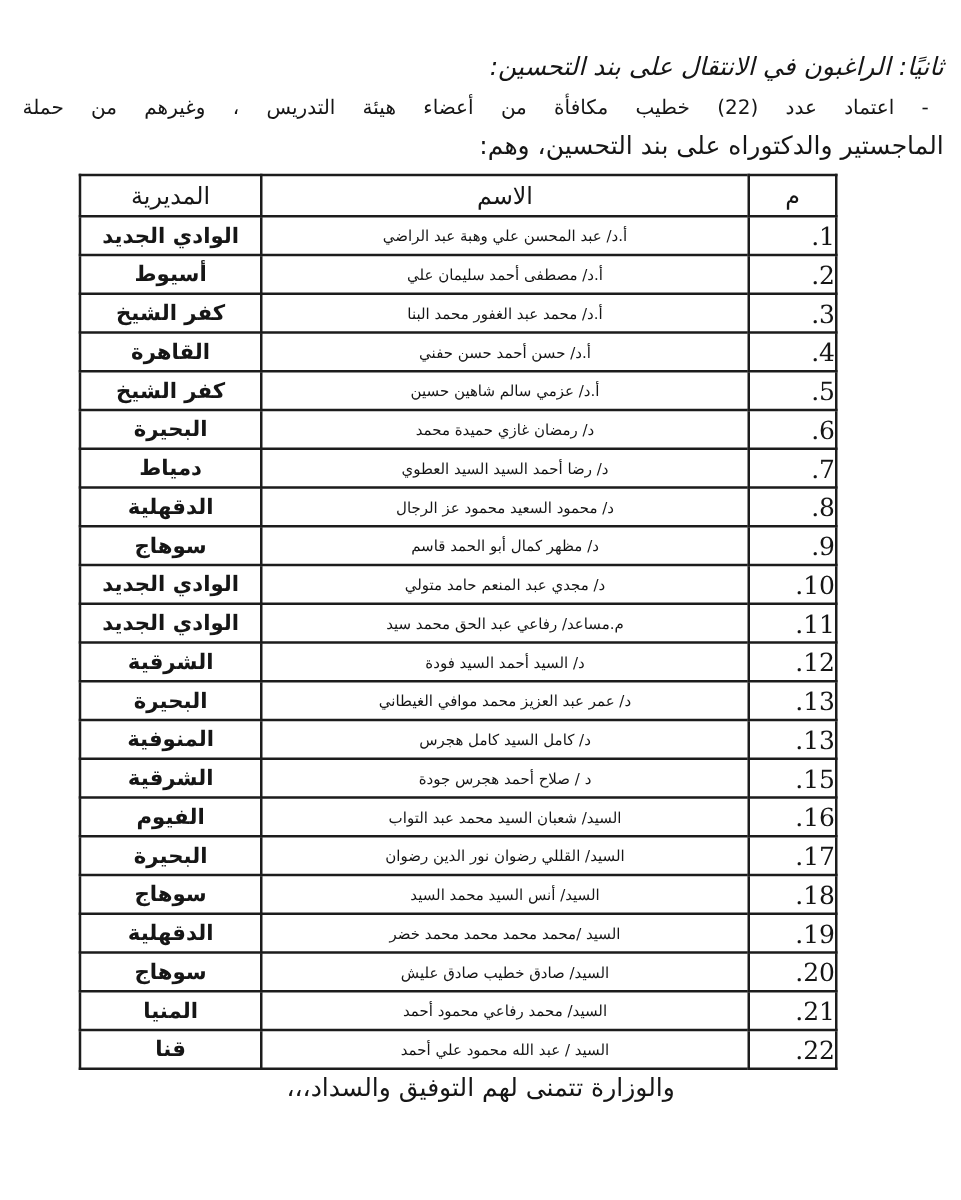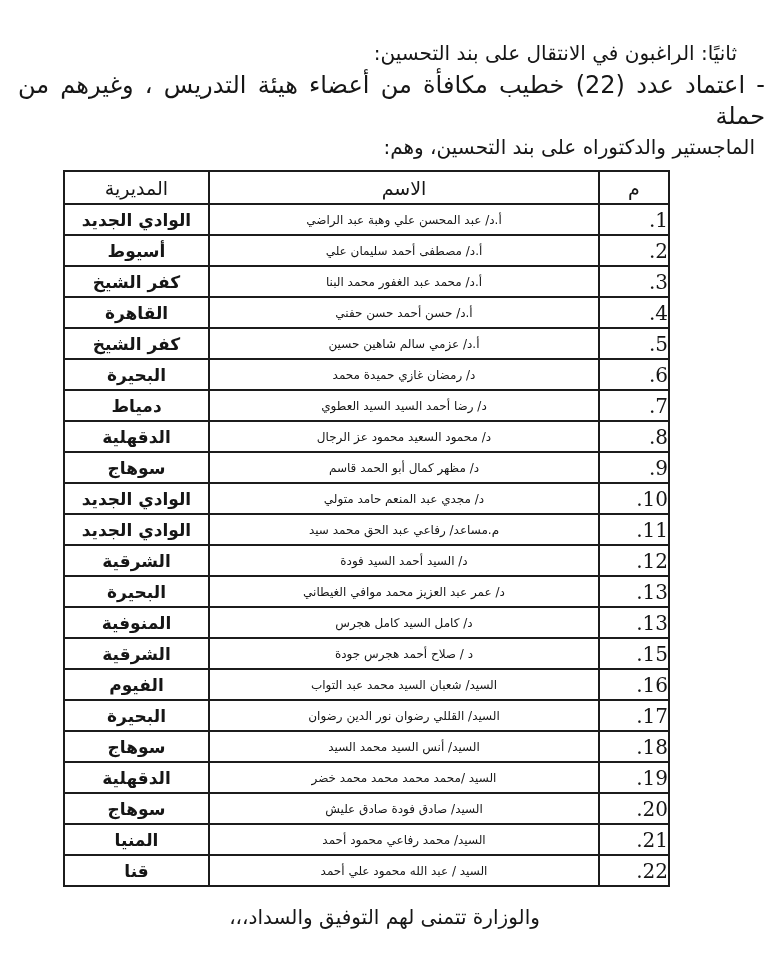--- a/index.html
+++ b/index.html
@@ -14,28 +14,29 @@
     font-family: "DejaVu Sans", sans-serif;
     direction: rtl;
     overflow: hidden;
   }
   .doc {
     padding-top: 38px;
   }
   .title-line {
     font-size: 20px;
     line-height: 30px;
-    margin: 0 32px 0 18px;
+    margin: 0 14px 0 18px;
     text-align: right;
     white-space: nowrap;
+    font-style: italic;
   }
   .intro-line-1 {
-    font-size: 24px;
+    font-size: 16px;
     line-height: 31px;
-    margin: 2px 4px 0 18px;
+    margin: 2px 26px 0 18px;
     text-align: justify;
     text-align-last: justify;
   }
   .intro-line-2 {
     font-size: 20px;
     line-height: 31px;
     margin: 0 14px 0 18px;
     text-align: right;
   }
   table.roster {
@@ -75,21 +76,21 @@
     font-size: 12px;
   }
   td.district-cell {
     text-align: center;
     font-size: 17px;
     font-weight: bold;
   }
   .closing-line {
     font-size: 20px;
     line-height: 28px;
-    margin-top: 16px;
+    margin-top: 0;
     text-align: center;
   }
 </style>
 </head>
 <body>
 
 <div class="doc">
 
   <div class="title-line">ثانيًا: الراغبون في الانتقال على بند التحسين:</div>
 
@@ -201,21 +202,21 @@
           <td class="name-cell">السيد/ أنس السيد محمد السيد</td>
           <td class="district-cell">سوهاج</td>
         </tr>
         <tr>
           <td class="num-cell">19.</td>
           <td class="name-cell">السيد /محمد محمد محمد محمد خضر</td>
           <td class="district-cell">الدقهلية</td>
         </tr>
         <tr>
           <td class="num-cell">20.</td>
-          <td class="name-cell">السيد/ صادق فودة صادق عليش</td>
+          <td class="name-cell">السيد/ صادق خطيب صادق عليش</td>
           <td class="district-cell">سوهاج</td>
         </tr>
         <tr>
           <td class="num-cell">21.</td>
           <td class="name-cell">السيد/ محمد رفاعي محمود أحمد</td>
           <td class="district-cell">المنيا</td>
         </tr>
         <tr>
           <td class="num-cell">22.</td>
           <td class="name-cell">السيد / عبد الله محمود علي أحمد</td>

